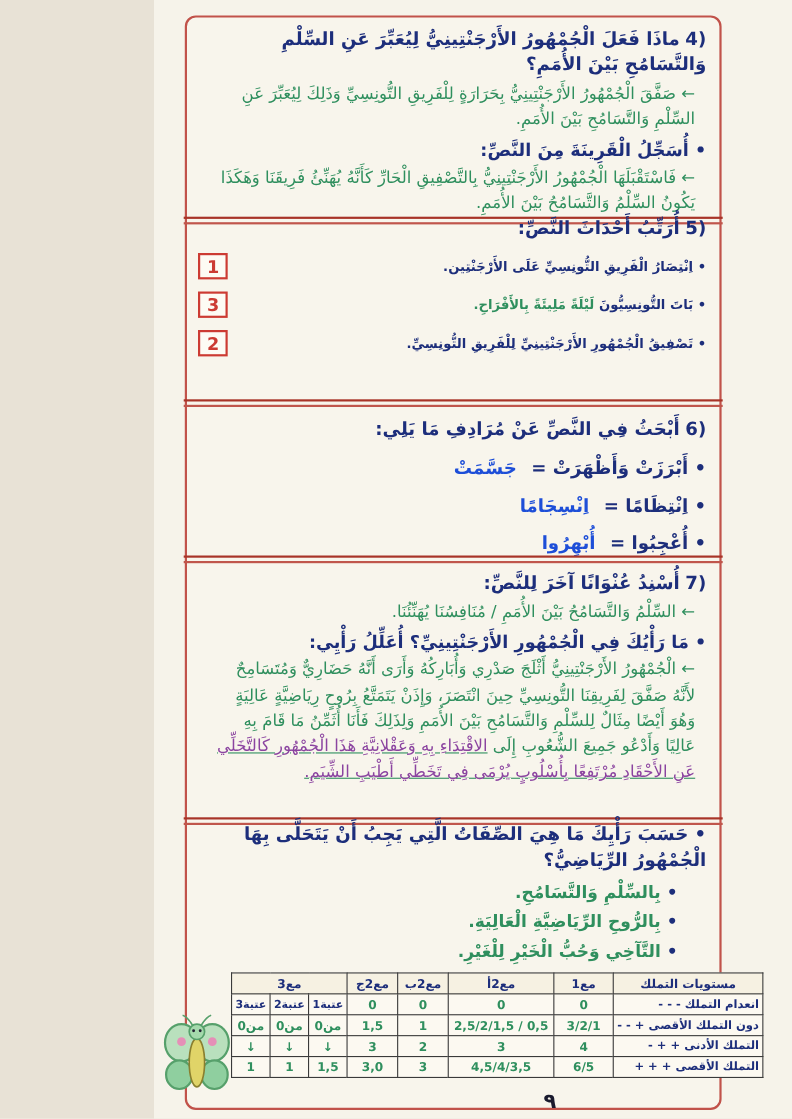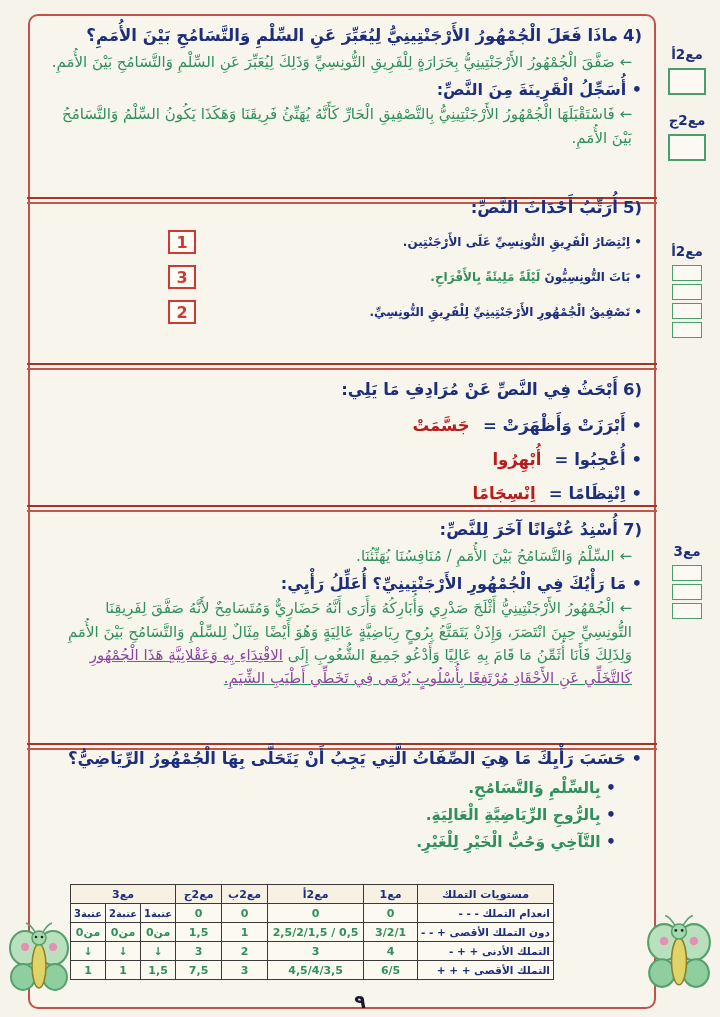--- a/index.html
+++ b/index.html
@@ -2,21 +2,21 @@
 <html lang="ar" dir="rtl"><head>
 <meta charset="utf-8">
 <style>
   * { margin:0; padding:0; box-sizing:border-box; }
   html,body { width:720px; height:1017px; }
   body {
     font-family:"DejaVu Sans", sans-serif;
     background:#e8e2d6;
   }
   .page {
-    position:relative; width:720px; height:1017px;
+    position:relative; width:580px; height:1017px;
     background:#f6f3ea; overflow:hidden;
   }
   
   .frame {
     position:absolute; left:28px; top:14px; right:64px; bottom:8px;
     border:2.5px solid #c1524a; border-radius:10px;
     background:#f8f5ec;
   }
   .sep {
     position:absolute; left:-3px; right:-3px; height:7px;
@@ -37,21 +37,21 @@
   .order-fill { color:#2f8f5e; font-weight:bold; }
   .order-box {
     width:28px; height:24px; border:2px solid #cc3b33; background:#fdfbf4;
     color:#cc3b33; font-weight:bold; font-size:16px;
     display:flex; align-items:center; justify-content:center; margin-right:14px;
   }
 
   
   .syn-row { margin-top:15px; font-size:16.5px; }
   .syn-term { color:#1d2e7b; font-weight:bold; }
-  .syn-ans  { color:#b91c1c; font-weight:bold; margin-right:8px;margin-left:12px; }
+  .syn-ans  { color:#1d4ed8; font-weight:bold; margin-right:8px;margin-left:12px; }
 
   
   .qual { color:#2f8f5e; font-weight:bold; font-size:15.5px; margin-top:9px; padding-right:26px; }
 
   
   .margin-item { position:absolute; left:658px; width:58px; text-align:center; }
   .margin-label { color:#1d2e7b; font-weight:bold; font-size:13.5px; display:block; }
   .cells { display:flex; flex-direction:column; align-items:center; gap:3px; margin-top:6px; }
   .cell-lg { width:38px; height:27px; border:2px solid #4a9e6d; background:#fbf9f1; }
   .cell-sm { width:30px; height:16px; border:1.5px solid #4a9e6d; background:#fbf9f1; }
@@ -120,26 +120,26 @@
 
     <section style="top:362px">
       <div class="qtitle">
         <span class="qnum">6)</span><span>أَبْحَثُ فِي النَّصِّ عَنْ مُرَادِفِ مَا يَلِي:</span>
       </div>
       <div class="syn-row bullet">
         <span class="syn-term">أَبْرَزَتْ وَأَظْهَرَتْ =</span>
         <span class="syn-ans">جَسَّمَتْ</span>
       </div>
       <div class="syn-row bullet">
+        <span class="syn-term">اِنْتِظَامًا =</span>
+        <span class="syn-ans">اِنْسِجَامًا</span>
+      </div>
+      <div class="syn-row bullet">
         <span class="syn-term">أُعْجِبُوا =</span>
         <span class="syn-ans">أُبْهِرُوا</span>
-      </div>
-      <div class="syn-row bullet">
-        <span class="syn-term">اِنْتِظَامًا =</span>
-        <span class="syn-ans">اِنْسِجَامًا</span>
       </div>
     </section>
 
     <div class="sep" style="top:489px"></div>
 
     <section style="top:502px">
       <div class="qtitle">
         <span class="qnum">7)</span><span>أُسْنِدُ عُنْوَانًا آخَرَ لِلنَّصِّ:</span>
       </div>
       <div class="hand">← السِّلْمُ وَالتَّسَامُحُ بَيْنَ الأُمَمِ / مُنَافِسُنَا يُهَنِّئُنَا.</div>
@@ -228,21 +228,21 @@
       <td class="val">3</td>
       <td class="val">↓</td>
       <td class="val">↓</td>
       <td class="val">↓</td>
     </tr>
     <tr>
       <td class="rlabel">التملك الأقصى + + +</td>
       <td class="val">6/5</td>
       <td class="val">4,5/4/3,5</td>
       <td class="val">3</td>
-      <td class="val">7,5</td>
+      <td class="val">3,0</td>
       <td class="val">1,5</td>
       <td class="val">1</td>
       <td class="val">1</td>
     </tr>
   </tbody>
     </table>
 
   <svg class="bfly bfly-left" width="62" height="82" viewBox="0 0 62 82">
     <ellipse cx="17" cy="28" rx="15" ry="17" fill="#b9e0bd" stroke="#56a06b" stroke-width="2"></ellipse>
     <ellipse cx="45" cy="28" rx="15" ry="17" fill="#b9e0bd" stroke="#56a06b" stroke-width="2"></ellipse>

